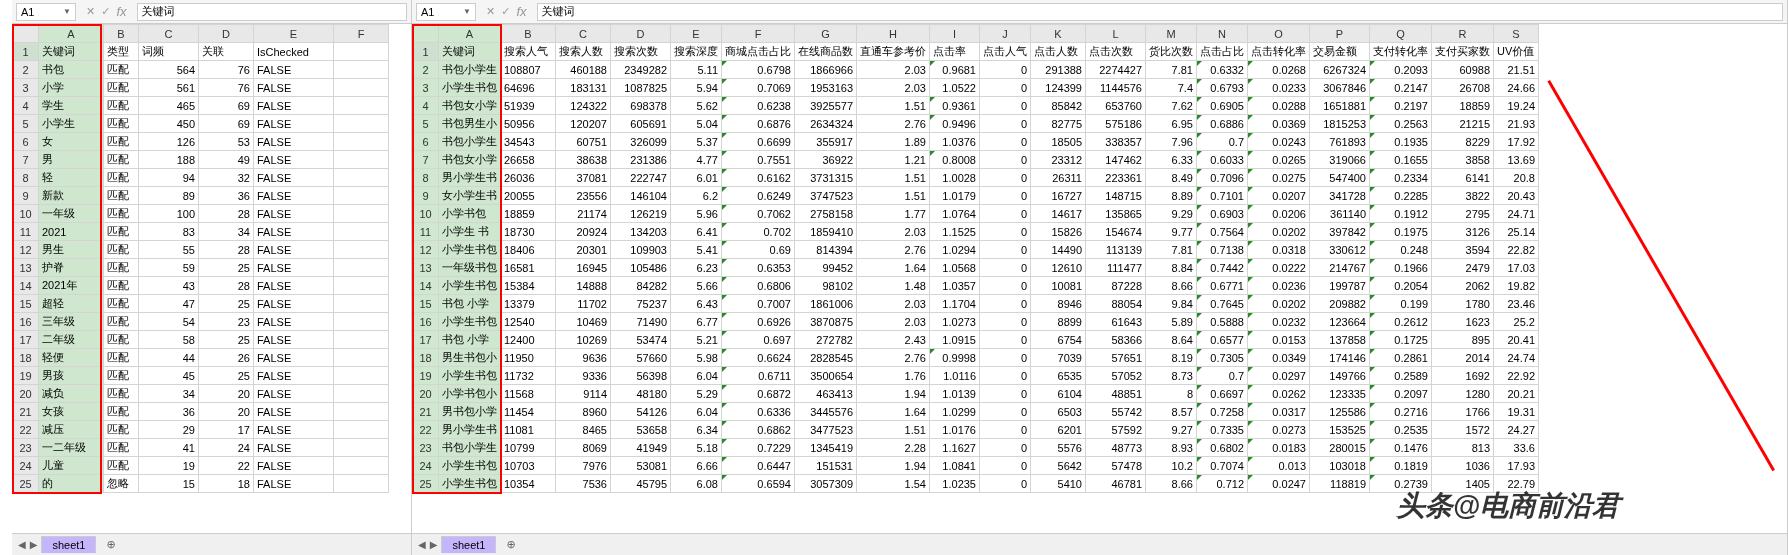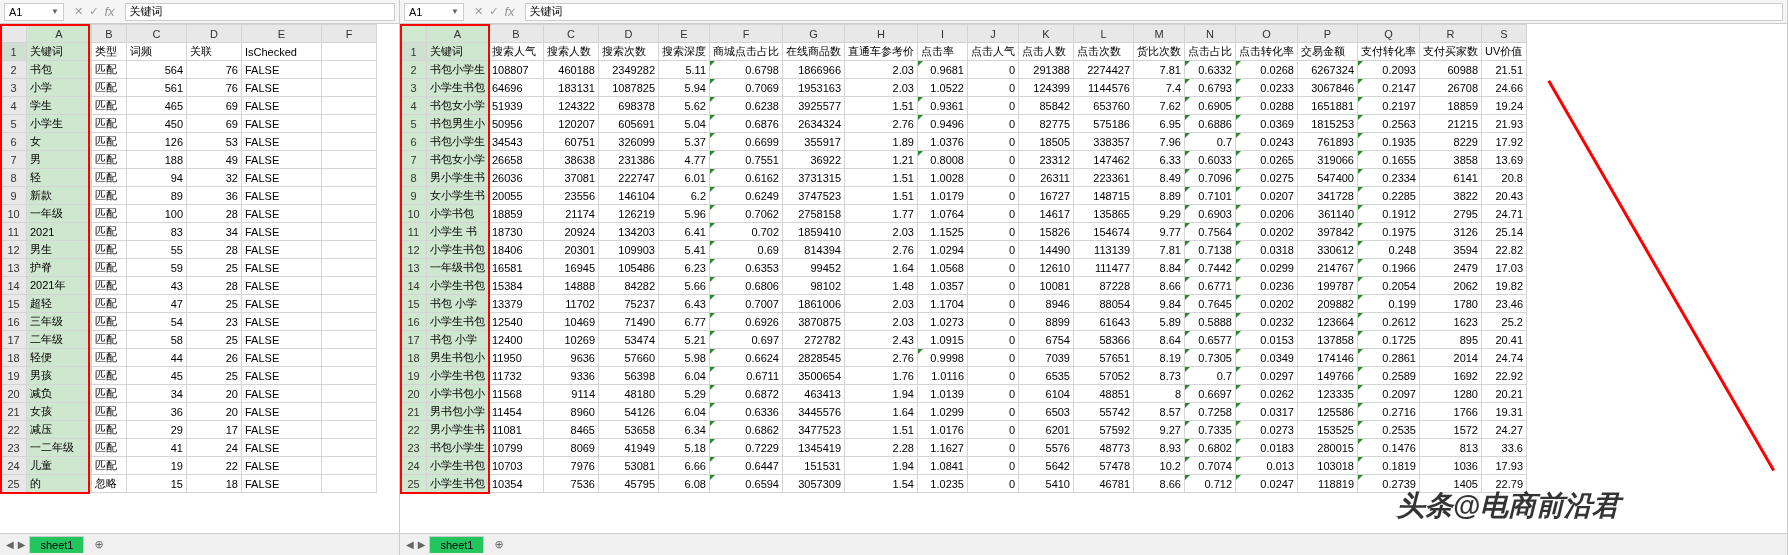--- a/index.html
+++ b/index.html
@@ -1,38 +1,38 @@
 <!DOCTYPE html>
 <html><head>
 <meta charset="utf-8">
 <style>
 * { margin: 0; padding: 0; box-sizing: border-box; }
 body { font-family: "Microsoft YaHei", Arial, sans-serif; font-size: 11px; background: #fff; position: relative; width: 1788px; height: 555px; overflow: hidden; }
-.container { display: flex; height: 100%; }
+.container { display: flex; height: 100%; margin-left: 12px; }
 .pane { display: flex; flex-direction: column; border-right: 1px solid #ccc; background: #fff; }
 .pane-left { width: 400px; }
 .pane-right { flex: 1; }
 .toolbar { display: flex; align-items: center; height: 24px; background: #f5f5f5; border-bottom: 1px solid #ccc; padding: 0 4px; gap: 10px; }
 .name-box { width: 60px; height: 18px; border: 1px solid #ccc; background: #fff; padding: 0 4px; display: flex; align-items: center; justify-content: space-between; }
 .dropdown-arrow { font-size: 8px; color: #666; }
 .fx-tools { display: flex; gap: 6px; align-items: center; color: #999; }
 .fx-icon { font-style: italic; font-size: 13px; }
 .formula-bar { flex: 1; height: 18px; border: 1px solid #ccc; background: #fff; padding: 0 4px; display: flex; align-items: center; }
 .grid-wrap { flex: 1; overflow: hidden; position: relative; }
 .grid { border-collapse: collapse; table-layout: fixed; }
 .grid th, .grid td { border: 1px solid #d4d4d4; height: 18px; padding: 0 3px; white-space: nowrap; overflow: hidden; font-weight: normal; text-align: right; background: #fff; }
 .grid th { background: #e8e8e8; text-align: center; color: #333; }
 .grid .rowhdr { background: #e8e8e8; text-align: center; width: 26px; }
 .grid td.txt { text-align: left; }
 .col-sel { background: #cfe6cf !important; }
 .row-sel-hdr { background: #d0e0d0 !important; }
 .red-box { position: absolute; border: 2px solid red; pointer-events: none; z-index: 10; }
 .sheet-tabs { height: 22px; background: #f0f0f0; border-top: 1px solid #ccc; display: flex; align-items: center; padding: 0 6px; gap: 4px; }
 .tab-nav { color: #666; font-size: 10px; }
-.tab { padding: 2px 10px; background: #22c55e; border: 1px solid #ccc; border-bottom: none; font-size: 11px; }
+.tab { padding: 2px 10px; background: #c4b5fd; border: 1px solid #ccc; border-bottom: none; font-size: 11px; }
 .tab-add { padding: 2px 6px; color: #666; }
 .redline { position: absolute; border-top: 3px solid red; transform-origin: 0 0; z-index: 20; pointer-events: none; }
 .watermark { position: absolute; right: 168px; bottom: 30px; font-size: 28px; font-weight: bold; color: rgba(0,0,0,0.8); font-style: italic; z-index: 15; white-space: nowrap; }
 .pane-right .grid th:first-child, .pane-right .grid .rowhdr { background: #d0e8d0; }
 .green-tri { position: relative; }
 .green-tri::before { content: ''; position: absolute; top: 0; left: 0; border-top: 5px solid #2a8a2a; border-right: 5px solid transparent; }
 </style>
 </head>
 <body>
 
@@ -692,21 +692,21 @@
               <td class="">6.23</td>
               <td class=" green-tri">0.6353</td>
               <td class="">99452</td>
               <td class="">1.64</td>
               <td class="">1.0568</td>
               <td class="">0</td>
               <td class="">12610</td>
               <td class="">111477</td>
               <td class="">8.84</td>
               <td class=" green-tri">0.7442</td>
-              <td class=" green-tri">0.0299</td>
+              <td class=" green-tri">0.0222</td>
               <td class="">214767</td>
               <td class=" green-tri">0.1966</td>
               <td class="">2479</td>
               <td class="">17.03</td>
             </tr>
           </tbody>
           <tbody>
             <tr>
               <th class="rowhdr">14</th>
               <td class="txt col-sel">小学生书包</td>

